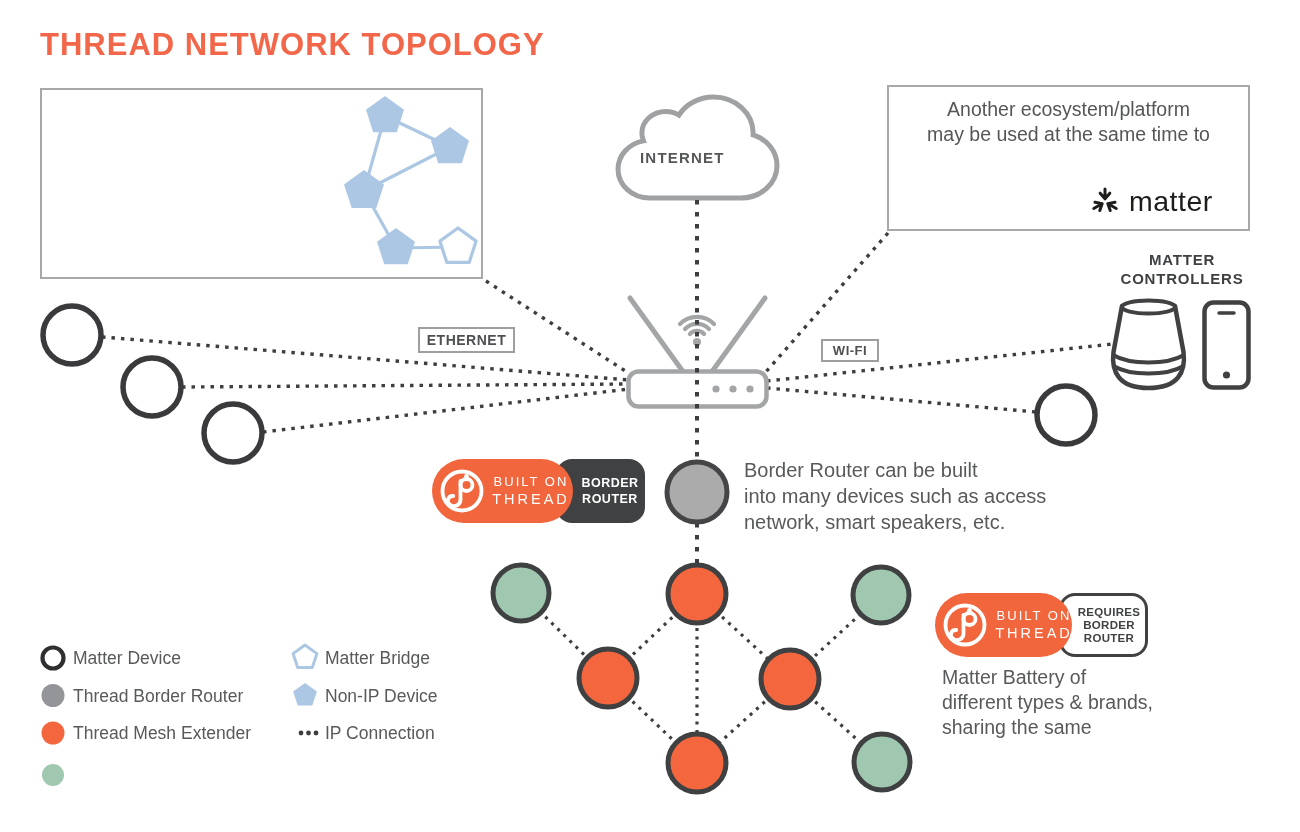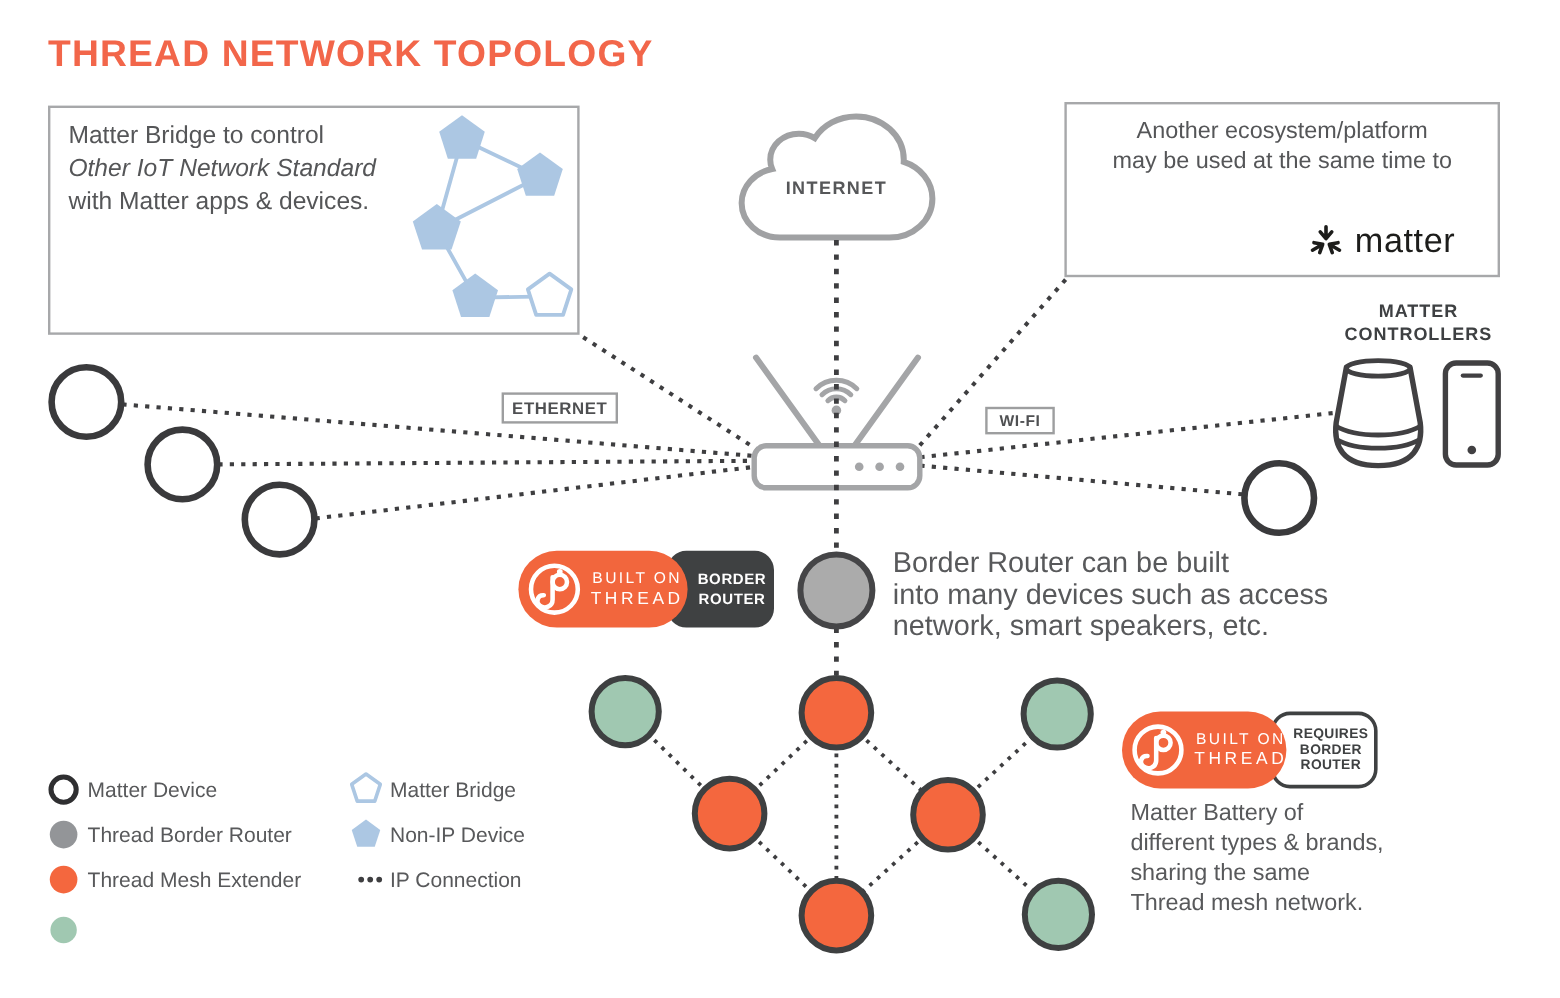--- a/index.html
+++ b/index.html
@@ -7,26 +7,26 @@
          font-family:"Liberation Sans",sans-serif;}
   .abs{position:absolute;}
   #title{left:40px;top:27px;font-size:31px;font-weight:bold;letter-spacing:1px;color:#f2664a;}
   .infobox{border:2px solid #a7a8aa;background:transparent;box-sizing:border-box;}
   #bridge-box{left:40px;top:88px;width:443px;height:191px;}
   #bridge-text{left:57px;top:99px;font-size:20.5px;line-height:27.5px;color:#555658;}
   #bridge-text .it{font-style:italic;}
   #eco-box{left:887px;top:85px;width:363px;height:146px;}
   #eco-text{left:887px;top:97px;width:363px;text-align:center;font-size:19.5px;line-height:25.3px;color:#555658;}
   #matter-word{left:1129px;top:185px;font-size:28.5px;color:#1d1d1b;letter-spacing:0.5px;}
-  #internet-label{left:640px;top:149px;width:114px;text-align:center;font-size:15px;font-weight:bold;letter-spacing:1.2px;color:#565759;}
+  #internet-label{left:640px;top:149px;width:114px;font-size:15px;font-weight:bold;letter-spacing:1.2px;color:#565759;}
   .tagbox{border:2px solid #9d9e9f;color:#4f5052;font-weight:bold;text-align:center;box-sizing:border-box;background:#fff;}
   #ethernet-label{left:418px;top:327px;width:97px;height:26px;font-size:14px;line-height:22px;letter-spacing:0.5px;}
   #wifi-label{left:821px;top:339px;width:58px;height:23px;font-size:13px;line-height:19px;letter-spacing:0.5px;}
   #controllers-label{left:1113px;top:251px;width:138px;text-align:center;font-size:15px;font-weight:bold;letter-spacing:0.8px;line-height:18.5px;color:#3e4042;}
-  #br-note{left:744px;top:457px;font-size:24px;line-height:26px;color:#58595b;}
+  #br-note{left:744px;top:457px;font-size:20px;line-height:26px;color:#58595b;}
   #mesh-note{left:942px;top:665px;font-size:19.5px;line-height:25px;color:#58595b;}
   .badge{position:absolute;width:213px;height:64px;}
   .badge .pill{position:absolute;left:0;top:0;height:64px;background:#f2663d;border-radius:32px;z-index:2;}
   .badge .pill-text{position:absolute;left:56px;top:15px;width:86px;z-index:3;color:#fff;font-weight:normal;text-align:center;}
   .badge .pt1{display:block;font-size:13px;letter-spacing:2px;}
   .badge .pt2{display:block;font-size:14.5px;letter-spacing:3px;margin-top:2px;}
   .badge .logo{position:absolute;left:7px;top:9px;z-index:3;}
   #badge-br .pill{width:141px;}
   #badge-req .pill{width:137px;}
   .tag-dark{position:absolute;left:124px;top:0;width:89px;height:64px;background:#3f4142;border-radius:16px;z-index:1;}
@@ -117,25 +117,20 @@
     <g fill="#3e3e40">
       <circle cx="301" cy="733" r="2.4"></circle>
         <circle cx="308.5" cy="733" r="2.4"></circle>
         <circle cx="316" cy="733" r="2.4"></circle>
     </g>
   </svg>
 
   <div class="abs" id="title">THREAD NETWORK TOPOLOGY</div>
 
   <div class="abs infobox" id="bridge-box"></div>
-  <div class="abs" id="bridge-text">
-    <div>Matter Bridge to control</div>
-    <div class="it">Other IoT Network Standard</div>
-    <div>with Matter apps &amp; devices.</div>
-  </div>
 
   <div class="abs infobox" id="eco-box"></div>
   <div class="abs" id="eco-text">
     <div>Another ecosystem/platform</div>
     <div>may be used at the same time to</div>
   </div>
   <div class="abs" id="matter-word">matter</div>
 
   <div class="abs" id="internet-label">INTERNET</div>
   <div class="abs tagbox" id="ethernet-label">ETHERNET</div>
@@ -186,21 +181,20 @@
 
   <div class="abs" id="br-note">
     <div>Border Router can be built</div>
     <div>into many devices such as access</div>
     <div>network, smart speakers, etc.</div>
   </div>
   <div class="abs" id="mesh-note">
     <div>Matter Battery of</div>
     <div>different types &amp; brands,</div>
     <div>sharing the same</div>
-    <div>Thread mesh network.</div>
   </div>
 
   <div class="legend-label" style="left:73px;top:648px;">Matter Device</div>
   <div class="legend-label" style="left:73px;top:686px;">Thread Border Router</div>
   <div class="legend-label" style="left:73px;top:723px;">Thread Mesh Extender</div>
   <div class="legend-label" style="left:325px;top:648px;">Matter Bridge</div>
   <div class="legend-label" style="left:325px;top:686px;">Non-IP Device</div>
   <div class="legend-label" style="left:325px;top:723px;">IP Connection</div>
 
 </div>

